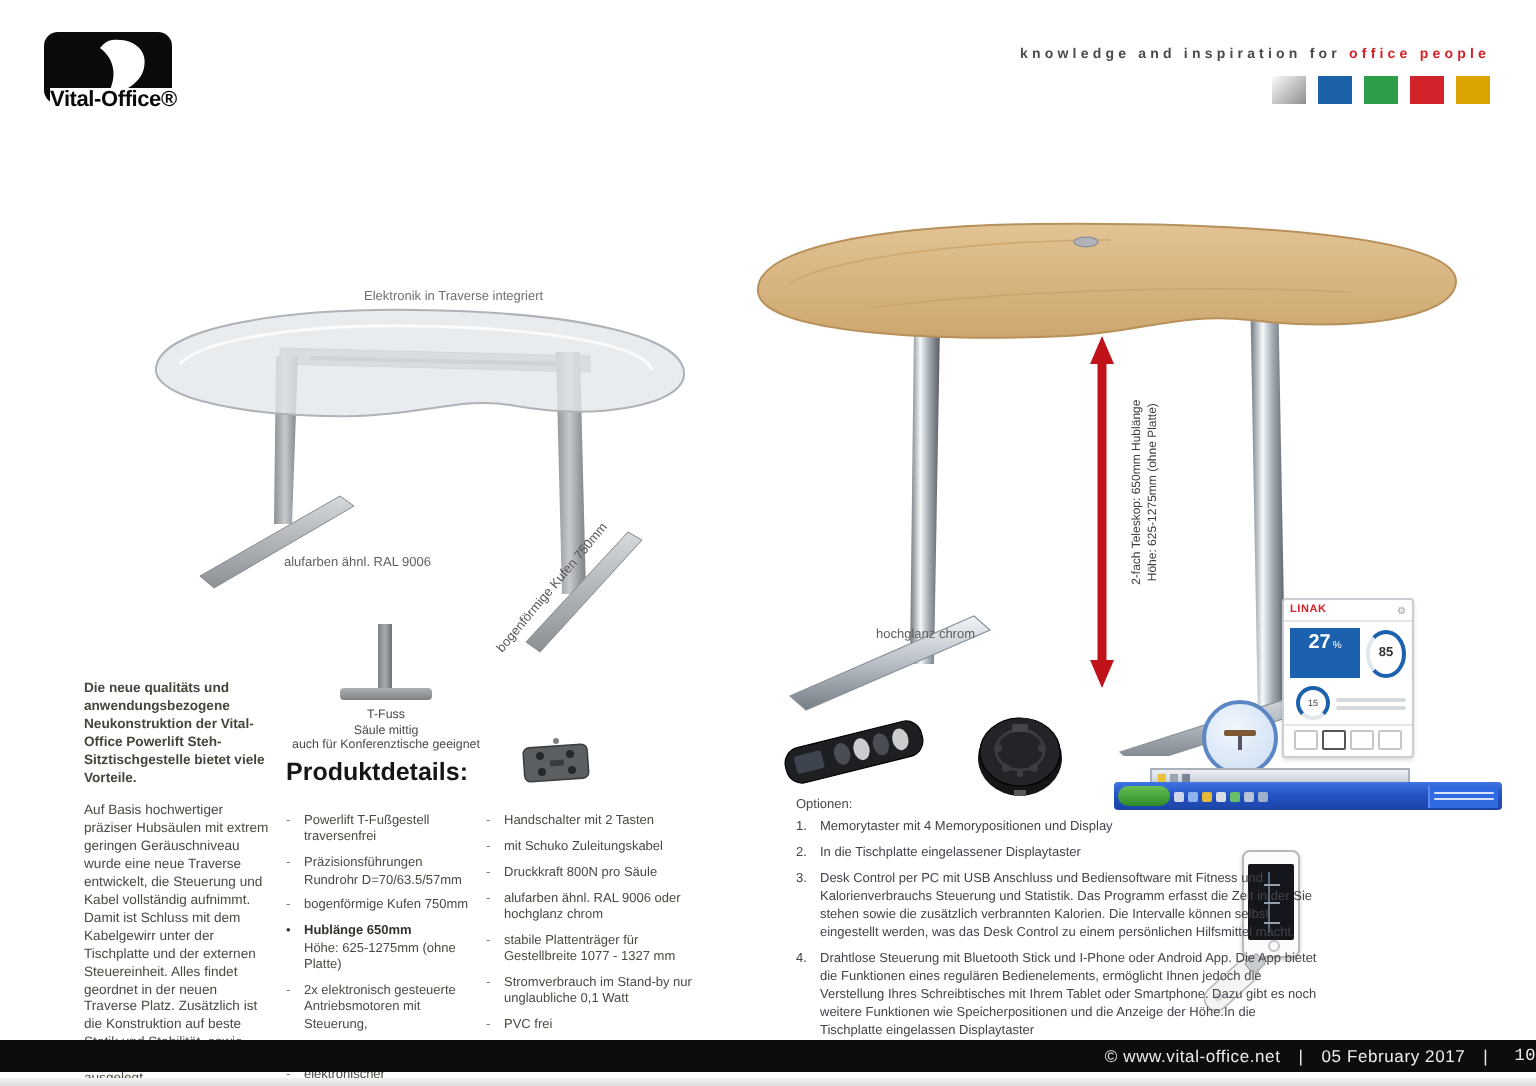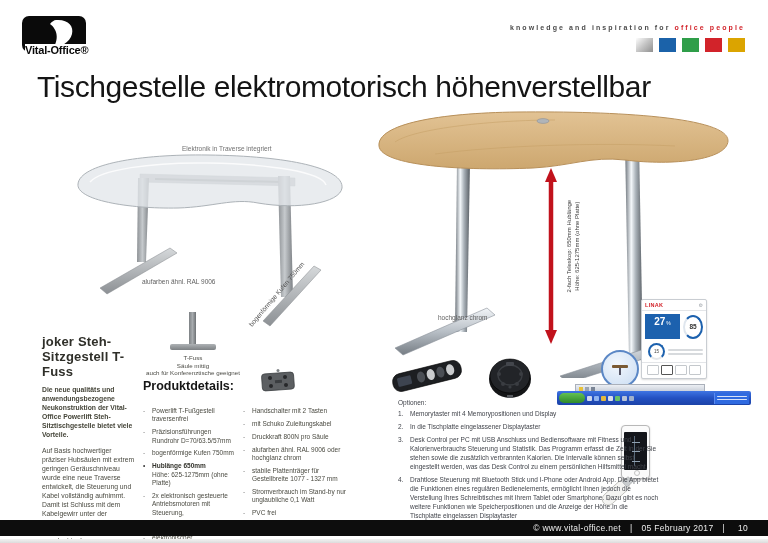--- a/index.html
+++ b/index.html
@@ -92,21 +92,21 @@
   
   .phone{left:621px;top:425px;width:27px;height:52px;background:#fbfbfb;border:1px solid #b8b8b8;border-radius:4px;box-shadow:0 1px 2px rgba(0,0,0,.2);}
   .phone .scr{position:absolute;left:2px;right:2px;top:6px;bottom:8px;background:#14161b;border-radius:1px;}
   .phone .scr i{position:absolute;left:45%;top:10%;bottom:10%;width:1px;background:#5a6a7a;}
   .phone .scr em{position:absolute;left:35%;width:8px;height:1px;background:#8fa0b0;}
   .phone .home{position:absolute;left:50%;bottom:2px;width:4px;height:4px;margin-left:-2px;border:1px solid #c2c2c2;border-radius:50%;}
 
   
   .footer{left:0;top:520px;width:768px;height:16px;background:#0d0d0d;display:flex;align-items:center;justify-content:flex-end;font-size:8.5px;color:#ededed;letter-spacing:0.3px;}
   .footer span{margin-right:9px;}
-  .footer .pg{margin-right:20px;margin-left:4px;}
+  .footer .pg{margin-right:0;margin-left:4px;font-family:Liberation Mono, monospace;}
   .bottom-strip{left:0;top:539px;width:768px;height:4px;background:linear-gradient(180deg,#f2f2f2,#dcdcdc);}
 </style>
 </head>
 <body>
 
 <div class="page">
 
   <div class="abs logo-box">
     <svg width="64" height="36" viewBox="0 0 64 36">
       <path d="M34,4 C46,3 52,10 50,18 C48,27 38,30 30,34 C38,23 35,13 28,8 C30,5.5 32,4.2 34,4 Z" fill="#ffffff"></path>
@@ -115,21 +115,20 @@
   <div class="abs wordmark">Vital-Office®</div>
   <div class="abs tagline"><span>knowledge and inspiration for</span>&nbsp;<span class="red">office people</span></div>
   <div class="abs squares">
     <span class="sq silver"></span>
     <span class="sq blue"></span>
     <span class="sq green"></span>
     <span class="sq red"></span>
     <span class="sq gold"></span>
   </div>
 
-  <h1 class="abs title" style="margin:0;font-weight:normal;">Tischgestelle elektromotorisch höhenverstellbar</h1>
 
   <svg class="abs" style="left:60px;top:140px;" width="290" height="195" viewBox="0 0 290 195">
     <defs>
       <linearGradient id="legG" x1="0" y1="0" x2="1" y2="0">
         <stop offset="0" stop-color="#8d9195"></stop>
           <stop offset="0.45" stop-color="#c6cacd"></stop>
           <stop offset="1" stop-color="#7c8084"></stop>
       </linearGradient>
       <linearGradient id="footG" x1="0" y1="0" x2="0" y2="1">
         <stop offset="0" stop-color="#d6d9db"></stop>
@@ -155,21 +154,20 @@
 
   <div class="abs tf-col"></div>
   <div class="abs tf-base"></div>
   <div class="abs tf-cap">
     <div>T-Fuss</div>
     <div>Säule mittig</div>
     <div>auch für Konferenztische geeignet</div>
   </div>
 
   <div class="abs sb">
-    <h2>joker Steh-Sitzgestell T-Fuss</h2>
     <p class="first">Die neue qualitäts und anwendungsbezogene Neukonstruktion der Vital-Office Powerlift Steh- Sitztischgestelle bietet viele Vorteile.</p>
     <p>Auf Basis hochwertiger präziser Hubsäulen mit extrem geringen Geräuschniveau wurde eine neue Traverse entwickelt, die Steuerung und Kabel vollständig aufnimmt. Damit ist Schluss mit dem Kabelgewirr unter der Tischplatte und der externen Steuereinheit. Alles findet geordnet in der neuen Traverse Platz. Zusätzlich ist die Konstruktion auf beste Statik und Stabilität, sowie kürzeste Montagezeiten ausgelegt.</p>
   </div>
 
   <div class="abs pd-head">Produktdetails:</div>
   <ul class="abs pd c1">
     <li>Powerlift T-Fußgestell traversenfrei</li>
     <li>Präzisionsführungen Rundrohr D=70/63.5/57mm</li>
     <li>bogenförmige Kufen 750mm</li>
     <li class="hl"><span class="b">Hublänge 650mm</span><span>Höhe: 625-1275mm (ohne Platte)</span></li>

